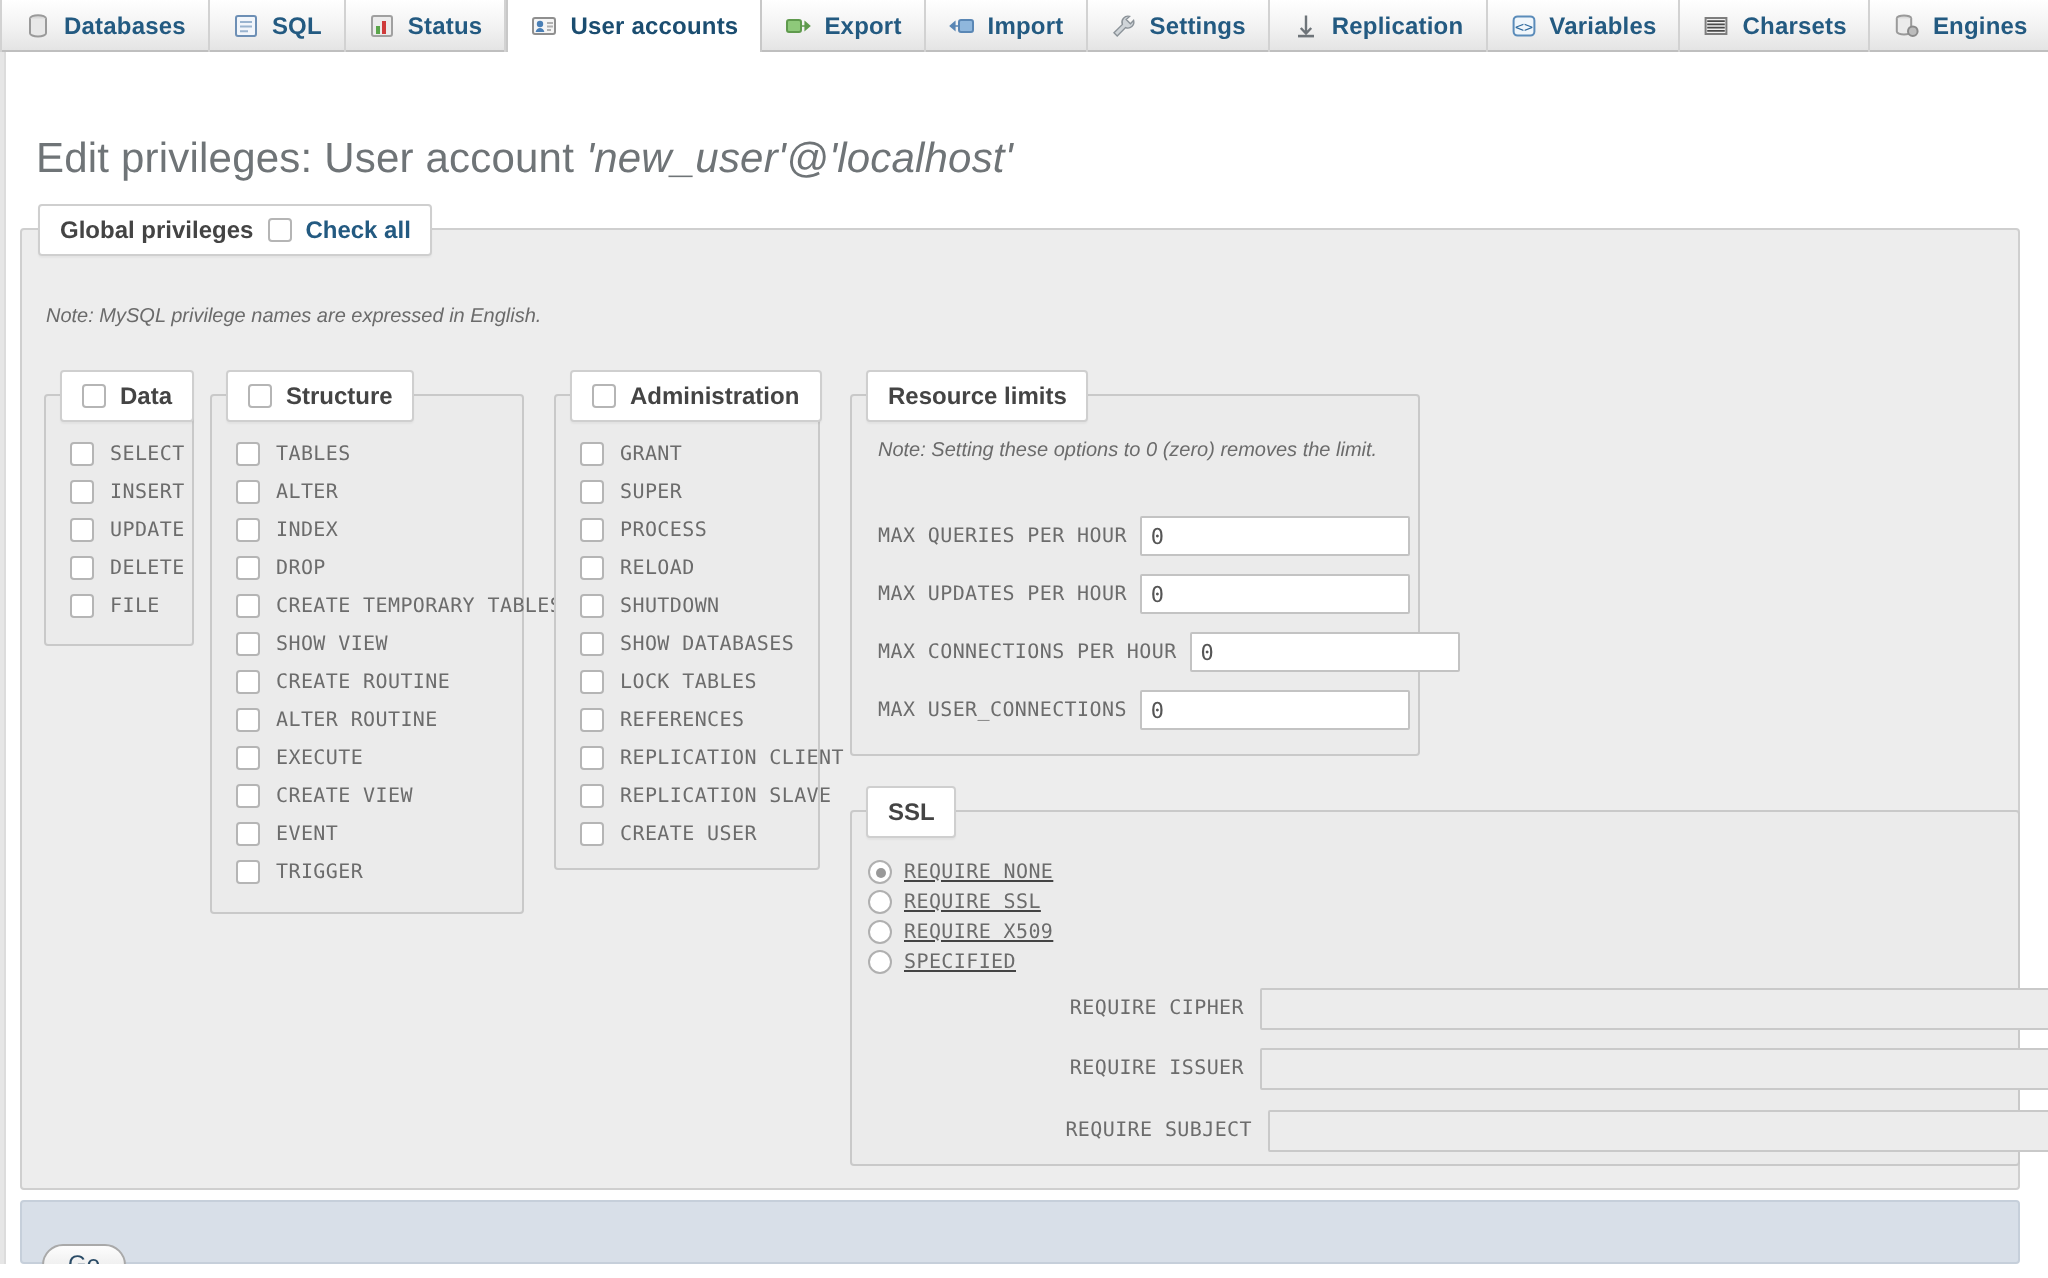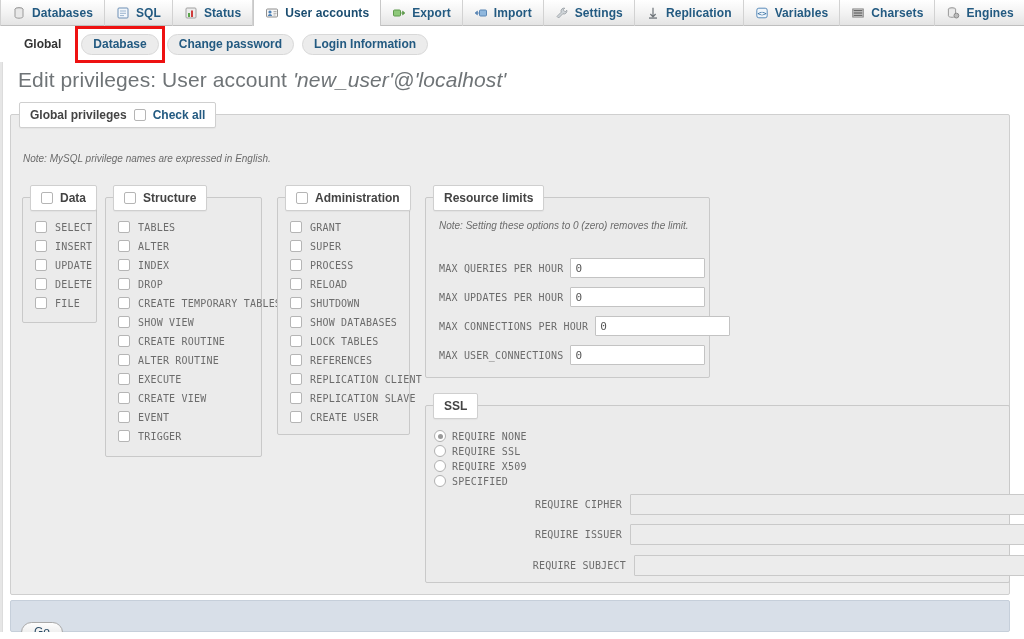--- a/index.html
+++ b/index.html
@@ -172,21 +172,21 @@
   .rl-row input {
     height: 20px; border: 1px solid #c3c3c3; background: #fff;
     font-family: "DejaVu Sans Mono", "Liberation Mono", monospace;
     font-size: 11px; color: #555; padding: 0 4px; border-radius: 1px;
     outline: none;
   }
 
   
   .ssl-radio-row {
     position: absolute; left: 8px;
-    display: flex; align-items: center; gap: 6px;
+    display: flex; align-items: center; gap: 6px; text-decoration: underline;
   }
   .ssl-radio-row .sl {
     font-family: "DejaVu Sans Mono", "Liberation Mono", monospace;
     font-size: 10px; color: #6c6c6c; white-space: nowrap; letter-spacing: .2px;
   }
   .ssl-text-row { position: absolute; display: flex; align-items: center; }
   .ssl-text-row .sl2 {
     font-family: "DejaVu Sans Mono", "Liberation Mono", monospace;
     font-size: 10px; color: #6c6c6c; white-space: nowrap;
     letter-spacing: .2px; text-align: right;
@@ -331,35 +331,20 @@
             <ellipse cx="6" cy="3.2" rx="3.6" ry="1.5" fill="#dcdcdc" stroke="#9a9a9a"></ellipse>
             <path d="M2.4 3.2v6.6c0 .8 1.6 1.5 3.6 1.5s3.6-.7 3.6-1.5V3.2" fill="#ebebeb" stroke="#9a9a9a"></path>
             <circle cx="10.4" cy="9.6" r="2.4" fill="#bcbcbc" stroke="#8a8a8a"></circle>
           </svg>
         </span>
         <span class="lbl">Engines</span>
       </div>
       <div class="navfill"></div>
     </div>
 
-  <div id="subtabs">
-      <span class="subtab-wrap">
-        <span class="subtab active">Global</span>
-      </span>
-      <span class="subtab-wrap">
-        <span class="subtab">Database</span>
-        <span class="redbox"></span>
-      </span>
-      <span class="subtab-wrap">
-        <span class="subtab">Change password</span>
-      </span>
-      <span class="subtab-wrap">
-        <span class="subtab">Login Information</span>
-      </span>
-    </div>
 
   <div id="pagetitle">
     <span>Edit privileges: User account </span><em>'new_user'@'localhost'</em>
   </div>
 
   <div id="mainfs">
 
     <div id="mainlegend" class="legend">
       <span class="ml-title">Global privileges</span>
       <span class="cb"></span>

